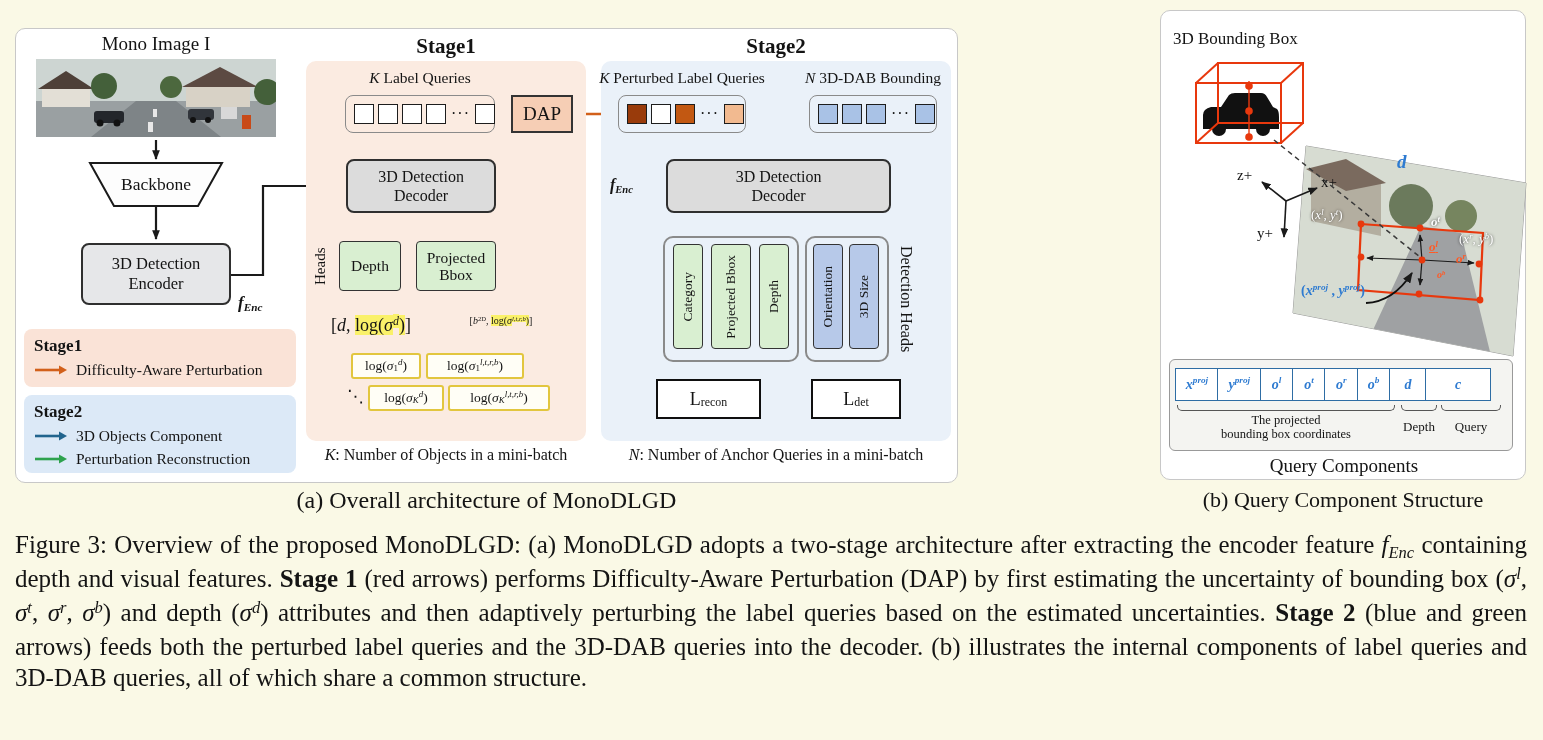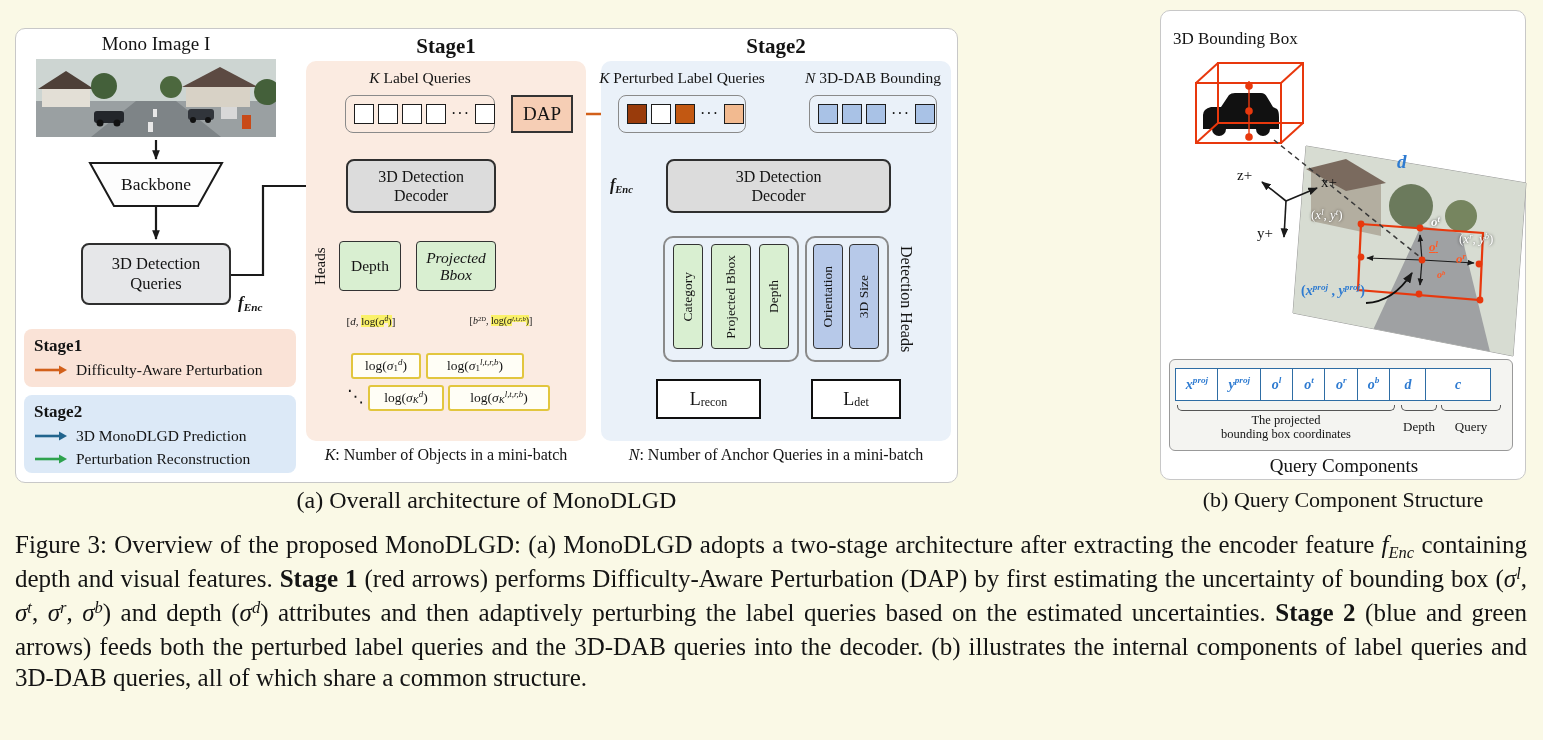--- a/index.html
+++ b/index.html
@@ -124,42 +124,42 @@
     <rect x="152" y="50" width="26" height="11" rx="3" fill="#31353B"></rect>
     <circle cx="157" cy="61" r="3" fill="#111"></circle>
       <circle cx="172" cy="61" r="3" fill="#111"></circle>
     <rect x="206" y="56" width="9" height="14" fill="#C84A18"></rect>
   </svg>
 
   <div class="lbl ctr" style="left:72px;top:145px;width:136px;font-size:17.5px;">Backbone</div>
 
   <div class="gray-box" style="left:65px;top:214px;width:150px;height:62px;background:#E6E7E9;">
     <span>3D Detection</span>
-    <span>Queries</span>
+    <span>Encoder</span>
   </div>
   <div class="lbl" style="left:222px;top:264px;width:46px;font-size:17px;"><span class="it bd">f</span><span class="sub it bd">Enc</span></div>
 
   <div class="legend" style="left: 8px;top:300px;width:272px;height:58px;background:var(--legend1-bg);">
     <div class="bdt" style="font-size:17px;">Stage1</div>
     <div class="row">
       <svg width="34" height="12" viewBox="0 0 34 12">
           <line x1="1" y1="6" x2="25" y2="6" style="stroke:var(--orange);stroke-width:2.6"></line>
           <polygon points="25,1.5 33,6 25,10.5" style="fill:var(--orange)"></polygon>
         </svg>
       <span>Difficulty-Aware Perturbation</span>
     </div>
   </div>
   <div class="legend" style="left:8px;top:366px;width:272px;height:78px;background:var(--legend2-bg);">
     <div class="bdt" style="font-size:17px;">Stage2</div>
     <div class="row">
       <svg width="34" height="12" viewBox="0 0 34 12">
           <line x1="1" y1="6" x2="25" y2="6" style="stroke:var(--blue);stroke-width:2.6"></line>
           <polygon points="25,1.5 33,6 25,10.5" style="fill:var(--blue)"></polygon>
         </svg>
-      <span>3D MonoDLGD Prediction</span>
+      <span>3D Objects Component</span>
     </div>
     <div class="row">
       <svg width="34" height="12" viewBox="0 0 34 12">
           <line x1="1" y1="6" x2="25" y2="6" style="stroke:var(--green);stroke-width:2.6"></line>
           <polygon points="25,1.5 33,6 25,10.5" style="fill:var(--green)"></polygon>
         </svg>
       <span>Perturbation Reconstruction</span>
     </div>
   </div>
 
@@ -176,25 +176,25 @@
   </div>
   <div class="dap" style="left:495px;top:66px;width:62px;height:38px;">DAP</div>
   <div class="gray-box" style="left:330px;top:130px;width:150px;height:54px;font-size:16px;">
     <span>3D Detection</span>
     <span>Decoder</span>
   </div>
   <div class="lbl rot-up" style="left:294px;top:212px;width:20px;height:50px;font-size:15px;display:flex;align-items:center;justify-content:center;">Heads</div>
   <div class="head-box green-fill" style="left:323px;top:212px;width:62px;height:50px;">
     <span>Depth</span>
   </div>
-  <div class="head-box green-fill" style="left:400px;top:212px;width:80px;height:50px;font-style:italic;">
+  <div class="head-box green-fill" style="left:400px;top:212px;width:80px;height:50px;">
     <span>Projected</span>
     <span>Bbox</span>
   </div>
-  <div class="lbl ctr" style="left:305px;top:286px;width:100px;font-size:11px;"><span>[</span><span class="it">d</span><span>, </span><span class="hl">log(</span><span class="hl it">σ</span><span class="hl sup it">d</span><span class="hl">)</span><span>]</span></div>
+  <div class="lbl ctr" style="left:305px;top:286px;width:100px;font-size:18px;"><span>[</span><span class="it">d</span><span>, </span><span class="hl">log(</span><span class="hl it">σ</span><span class="hl sup it">d</span><span class="hl">)</span><span>]</span></div>
   <div class="lbl ctr" style="left:415px;top:286px;width:140px;font-size:10px;"><span>[</span><span class="it">b</span><span class="sup">2D</span><span>, </span><span class="hl">log(</span><span class="hl it">σ</span><span class="hl sup it">l,t,r,b</span><span class="hl">)</span><span>]</span></div>
   <div class="sig-box" style="left:335px;top:324px;width:70px;height:26px;">
       <span>log(</span>
       <span class="it">σ</span>
       <span class="sub">1</span>
       <span class="sup it">d</span>
       <span>)</span>
     </div>
   <div class="sig-box" style="left:410px;top:324px;width:98px;height:26px;">
       <span>log(</span>

